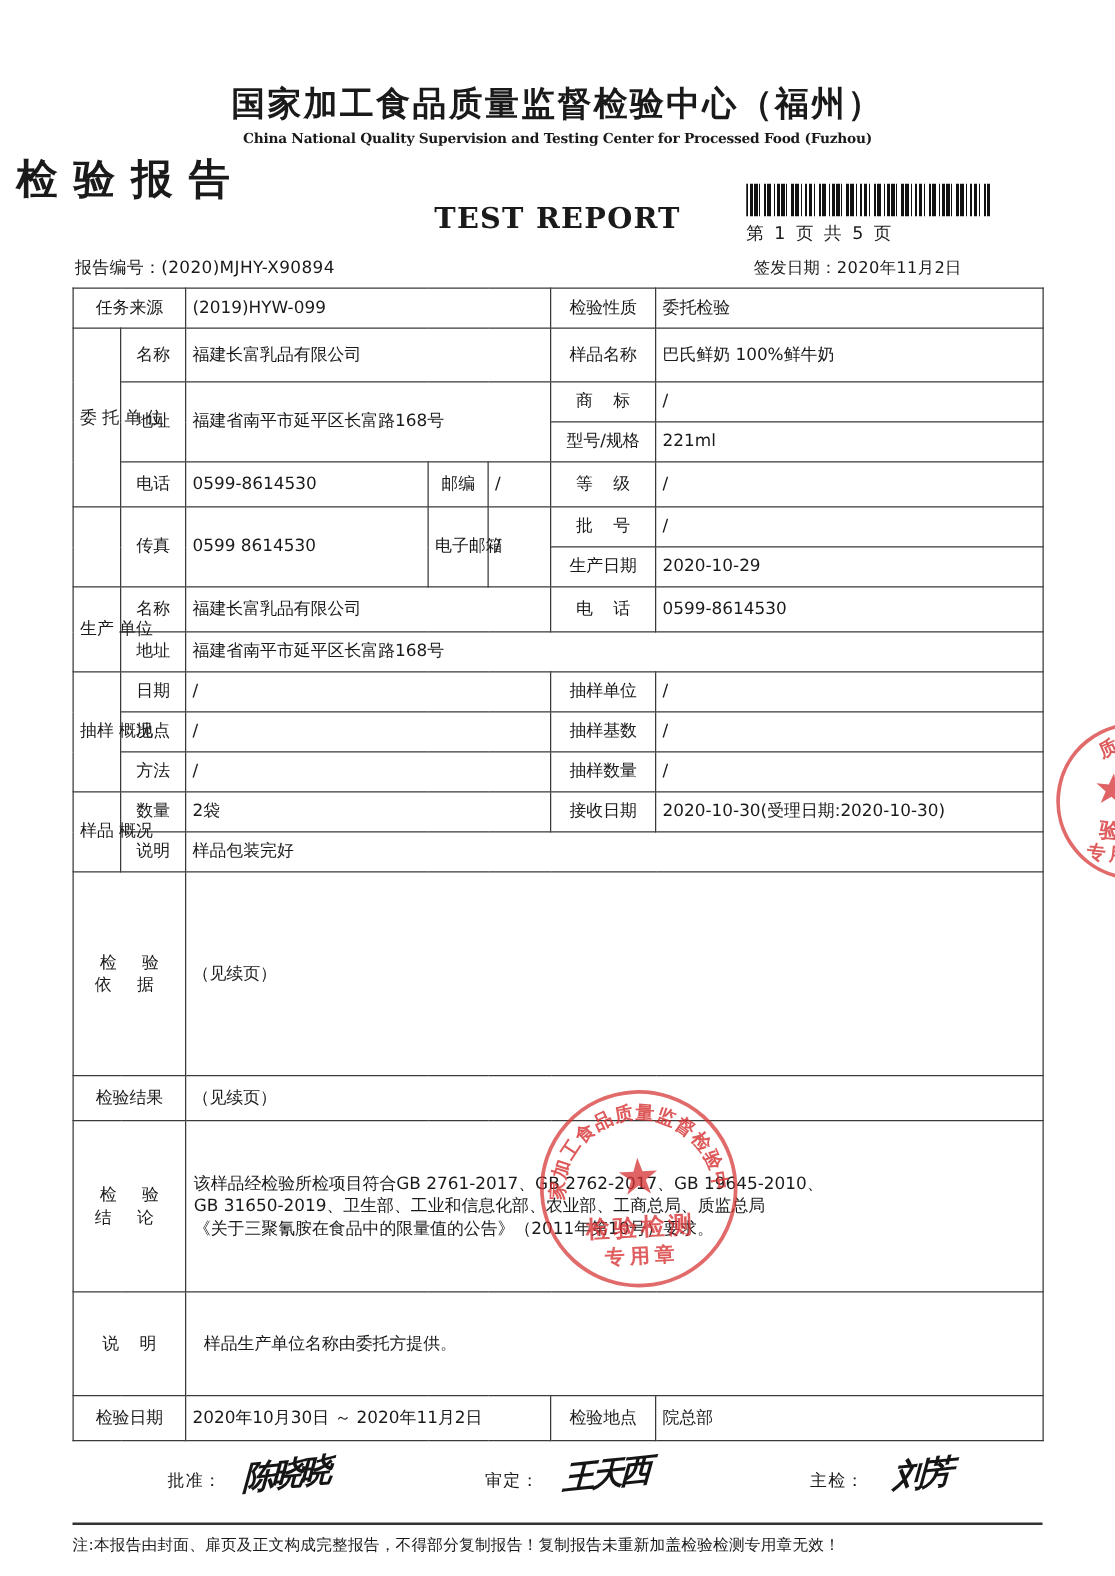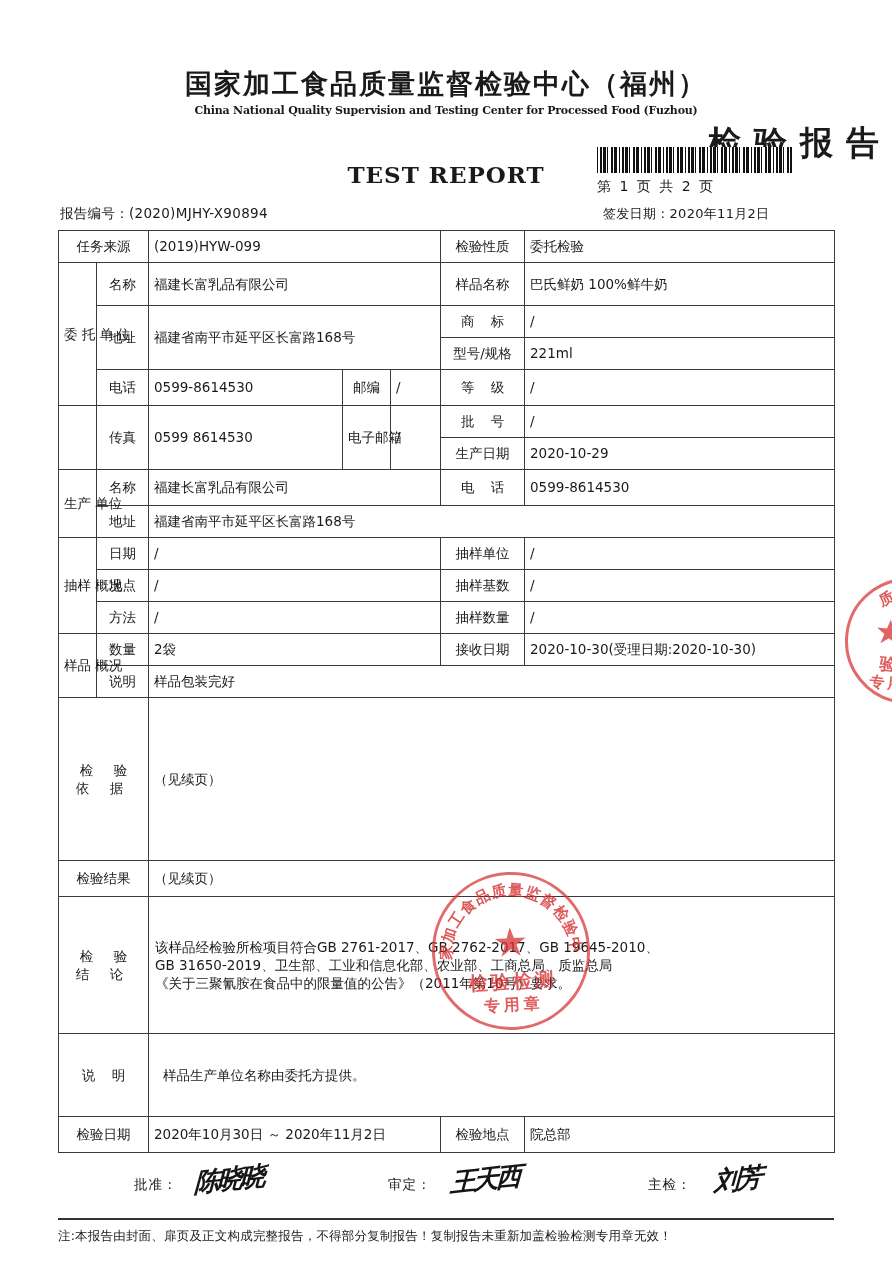--- a/index.html
+++ b/index.html
@@ -22,21 +22,21 @@
   }
   .org-en{
     font-family:"DejaVu Serif","Liberation Serif",serif;
     font-weight:bold;font-size:11px;letter-spacing:-0.2px;
     margin-top:5px;
   }
   .title-row{
     position:relative;width:892px;height:62px;margin-top:4px;
   }
   .title-cn{
-    position:absolute;left:0;top:0;width:892px;text-align:right;
+    position:absolute;left:0;top:0;width:892px;text-align:left;
     font-family:"DejaVu Serif","Liberation Serif",serif;
     font-weight:bold;font-size:33px;letter-spacing:13px;
     text-indent:13px;
   }
   .title-en{
     position:absolute;left:0;top:40px;width:892px;text-align:center;
     font-family:"DejaVu Serif","Liberation Serif",serif;
     font-weight:bold;font-size:23px;letter-spacing:1px;
   }
   .barcode{
@@ -152,21 +152,21 @@
 
   <div class="hdr">
     <div class="org-cn">国家加工食品质量监督检验中心（福州）</div>
     <div class="org-en">China National Quality Supervision and Testing Center for Processed Food (Fuzhou)</div>
     <div class="title-row">
       <div class="title-cn">检验报告</div>
       <div class="title-en">TEST REPORT</div>
     </div>
   </div>
   <div class="barcode"></div>
-  <div class="pageno">第 1 页  共 2 页</div>
+  <div class="pageno">第 1 页  共 5 页</div>
   <div class="reportno">报告编号：(2020)MJHY-X90894</div>
   <div class="issuedate">签发日期：2020年11月2日</div>
 
   <table class="main">
     <colgroup>
       <col style="width:38px">
         <col style="width:52px">
         <col style="width:194px">
       <col style="width:48px">
         <col style="width:50px">

